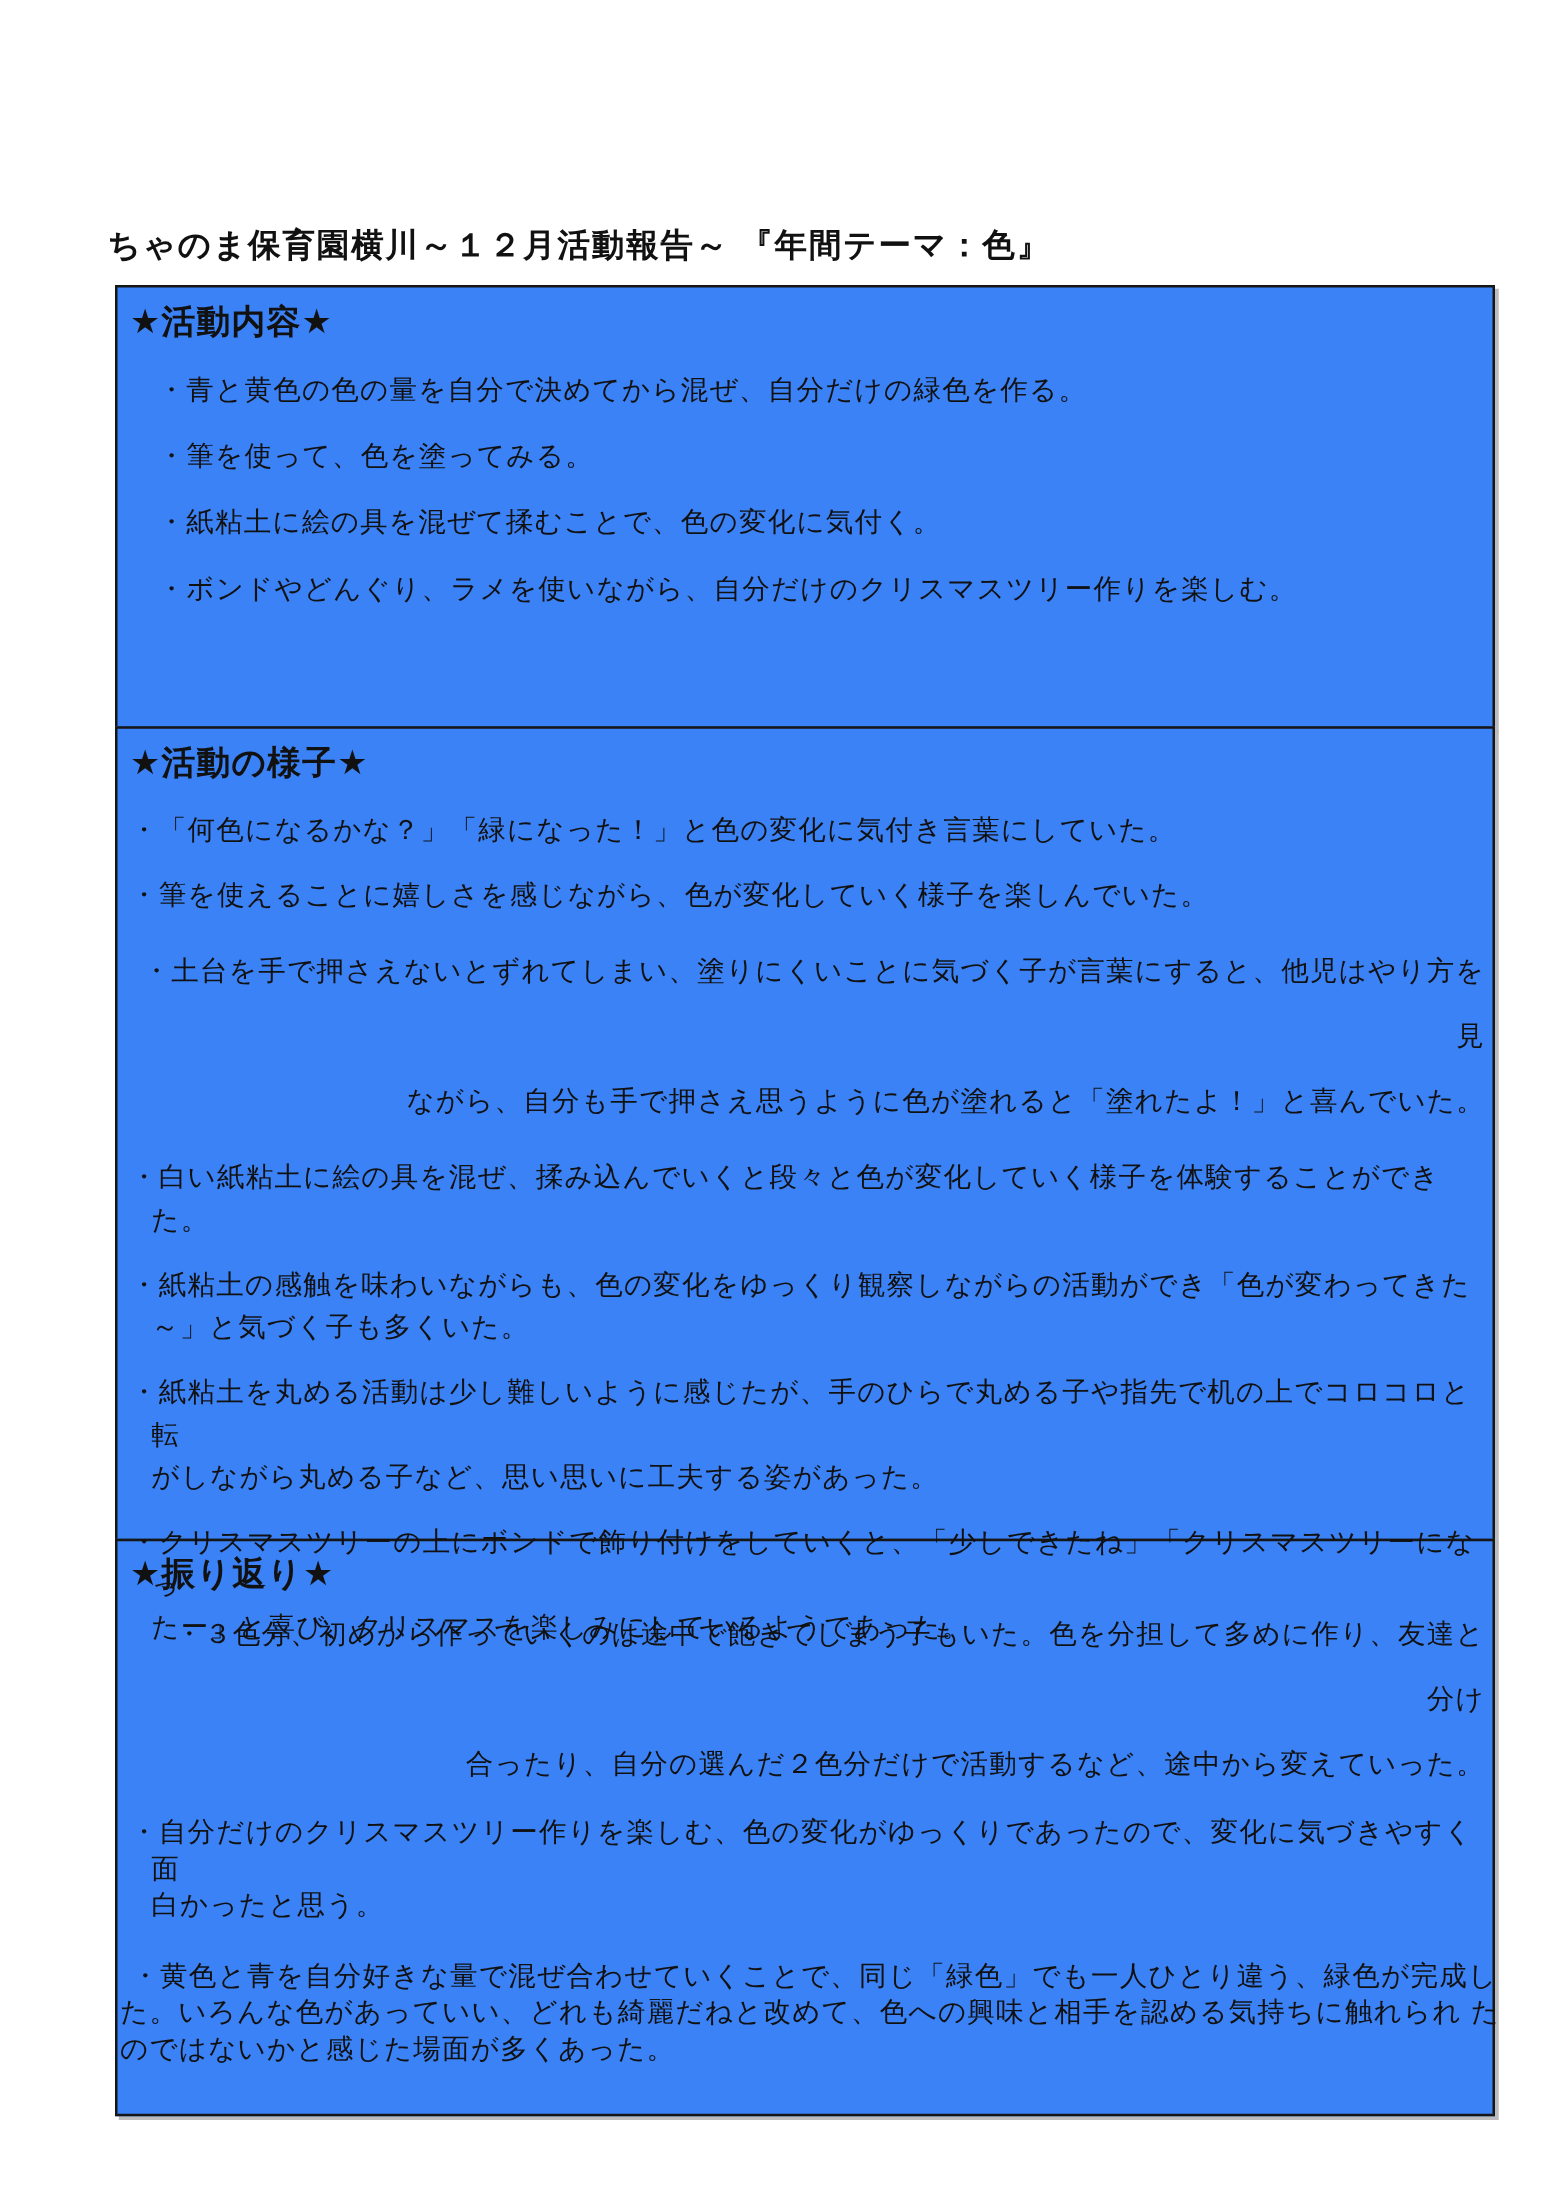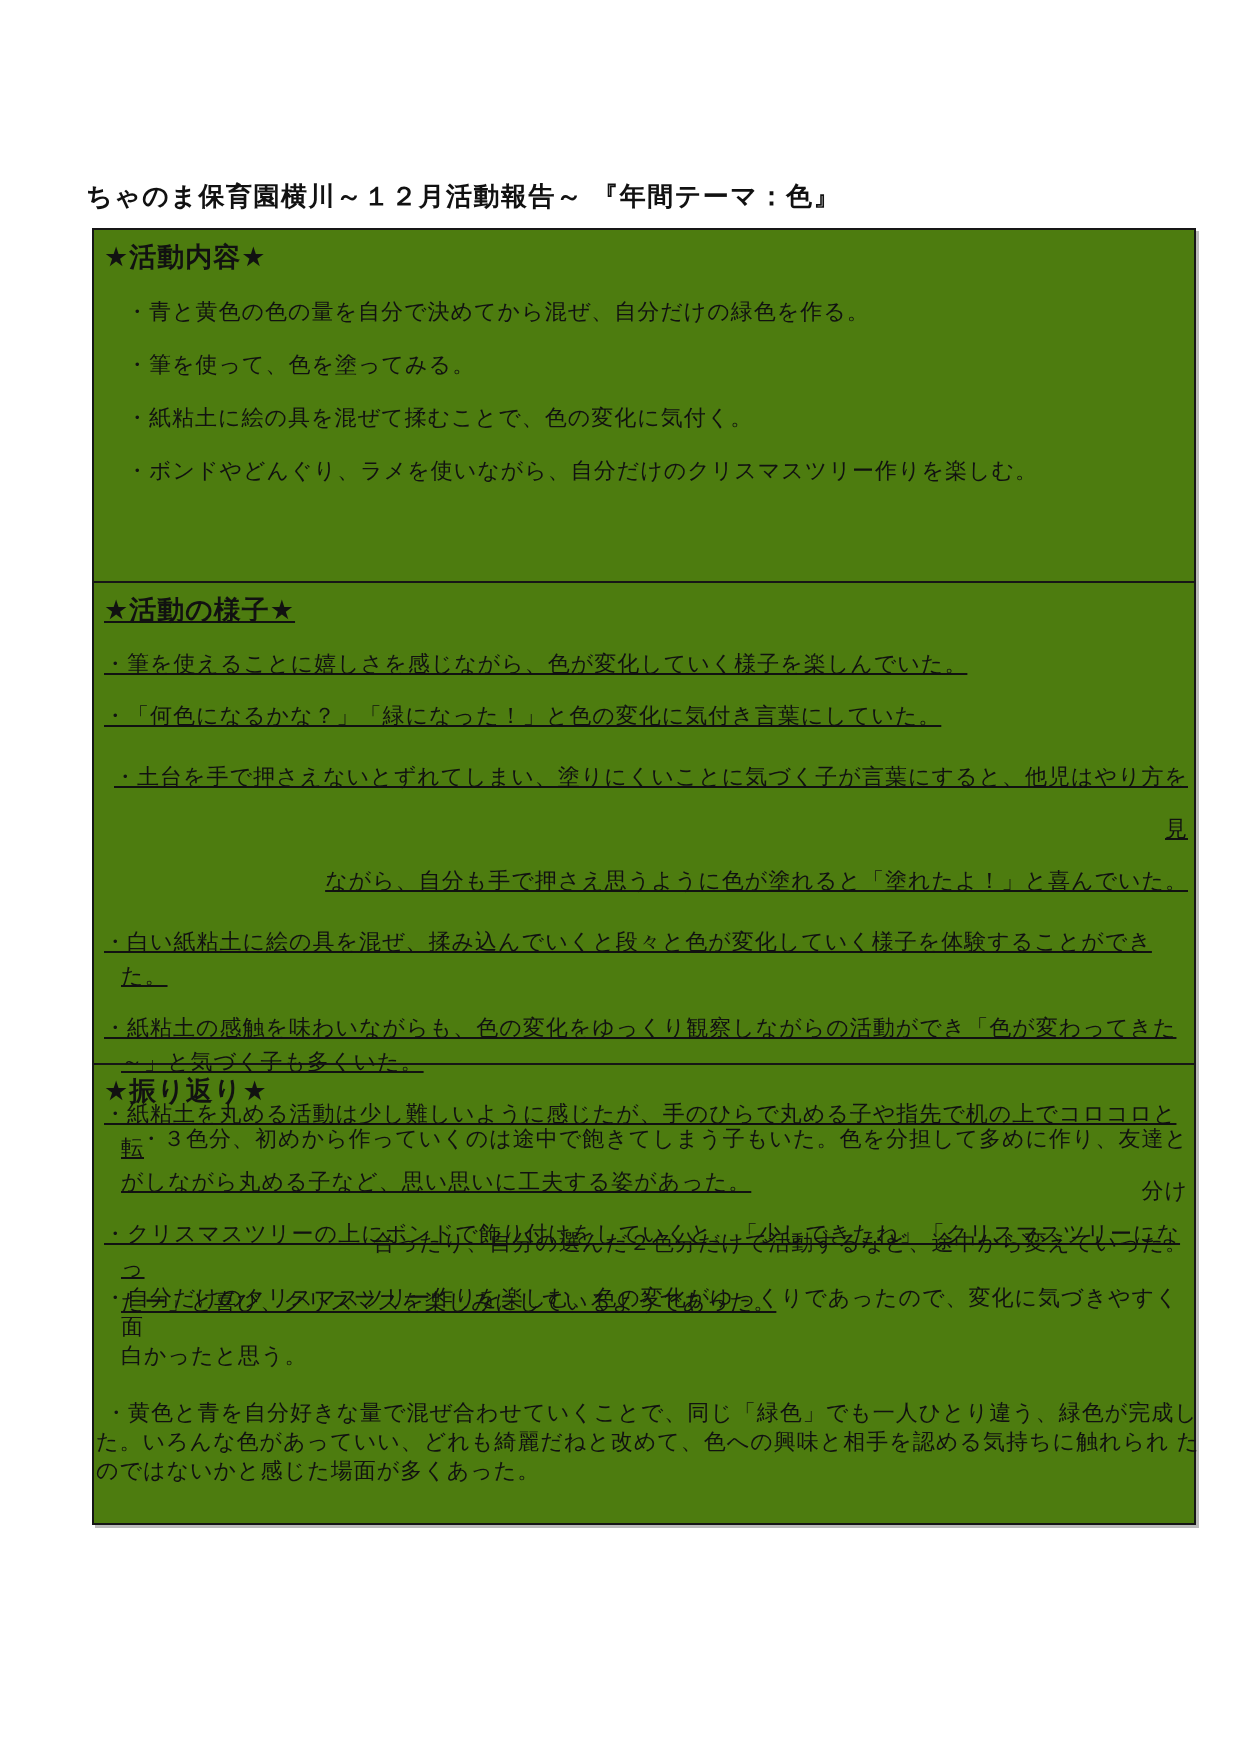--- a/index.html
+++ b/index.html
@@ -25,29 +25,29 @@
     white-space: nowrap;
   }
   .doc {
     position: absolute;
     left: 92px;
     top: 228px;
     width: 1104px;
   }
   .box {
     box-sizing: border-box;
-    background: #4d7c0f;
+    background: #3b82f6;
     border: 2px solid #161616;
     box-shadow: 3px 3px 0 #bcbcbc;
     padding: 8px 6px 0 10px;
     overflow: visible;
   }
   .box + .box { margin-top: -2px; }
   .box1 { height: 355px; }
-  .box2 { height: 484px; text-decoration: underline; }
+  .box2 { height: 652px; }
   .box3 { height: 462px; }
   .box-header {
     font-size: 27px;
     font-weight: 600;
     line-height: 38px;
     letter-spacing: 1px;
     margin: 0;
   }
   .box3 .box-header { line-height: 36px; }
   .bullet {
@@ -84,22 +84,22 @@
   <section class="box box1">
     <h2 class="box-header">★活動内容★</h2>
     <p class="bullet">・青と黄色の色の量を自分で決めてから混ぜ、自分だけの緑色を作る。</p>
     <p class="bullet">・筆を使って、色を塗ってみる。</p>
     <p class="bullet">・紙粘土に絵の具を混ぜて揉むことで、色の変化に気付く。</p>
     <p class="bullet">・ボンドやどんぐり、ラメを使いながら、自分だけのクリスマスツリー作りを楽しむ。</p>
   </section>
 
   <section class="box box2">
     <h2 class="box-header">★活動の様子★</h2>
+    <p class="bullet">・「何色になるかな？」「緑になった！」と色の変化に気付き言葉にしていた。</p>
     <p class="bullet">・筆を使えることに嬉しさを感じながら、色が変化していく様子を楽しんでいた。</p>
-    <p class="bullet">・「何色になるかな？」「緑になった！」と色の変化に気付き言葉にしていた。</p>
     <p class="bullet spread">・土台を手で押さえないとずれてしまい、塗りにくいことに気づく子が言葉にすると、他児はやり方を見
 ながら、自分も手で押さえ思うように色が塗れると「塗れたよ！」と喜んでいた。</p>
     <p class="bullet">・白い紙粘土に絵の具を混ぜ、揉み込んでいくと段々と色が変化していく様子を体験することができた。</p>
     <p class="bullet">・紙粘土の感触を味わいながらも、色の変化をゆっくり観察しながらの活動ができ「色が変わってきた
 ～」と気づく子も多くいた。</p>
     <p class="bullet">・紙粘土を丸める活動は少し難しいように感じたが、手のひらで丸める子や指先で机の上でコロコロと転
 がしながら丸める子など、思い思いに工夫する姿があった。</p>
     <p class="bullet">・クリスマスツリーの上にボンドで飾り付けをしていくと、「少しできたね」「クリスマスツリーになっ
 たー」と喜び、クリスマスを楽しみにしているようであった。</p>
   </section>

